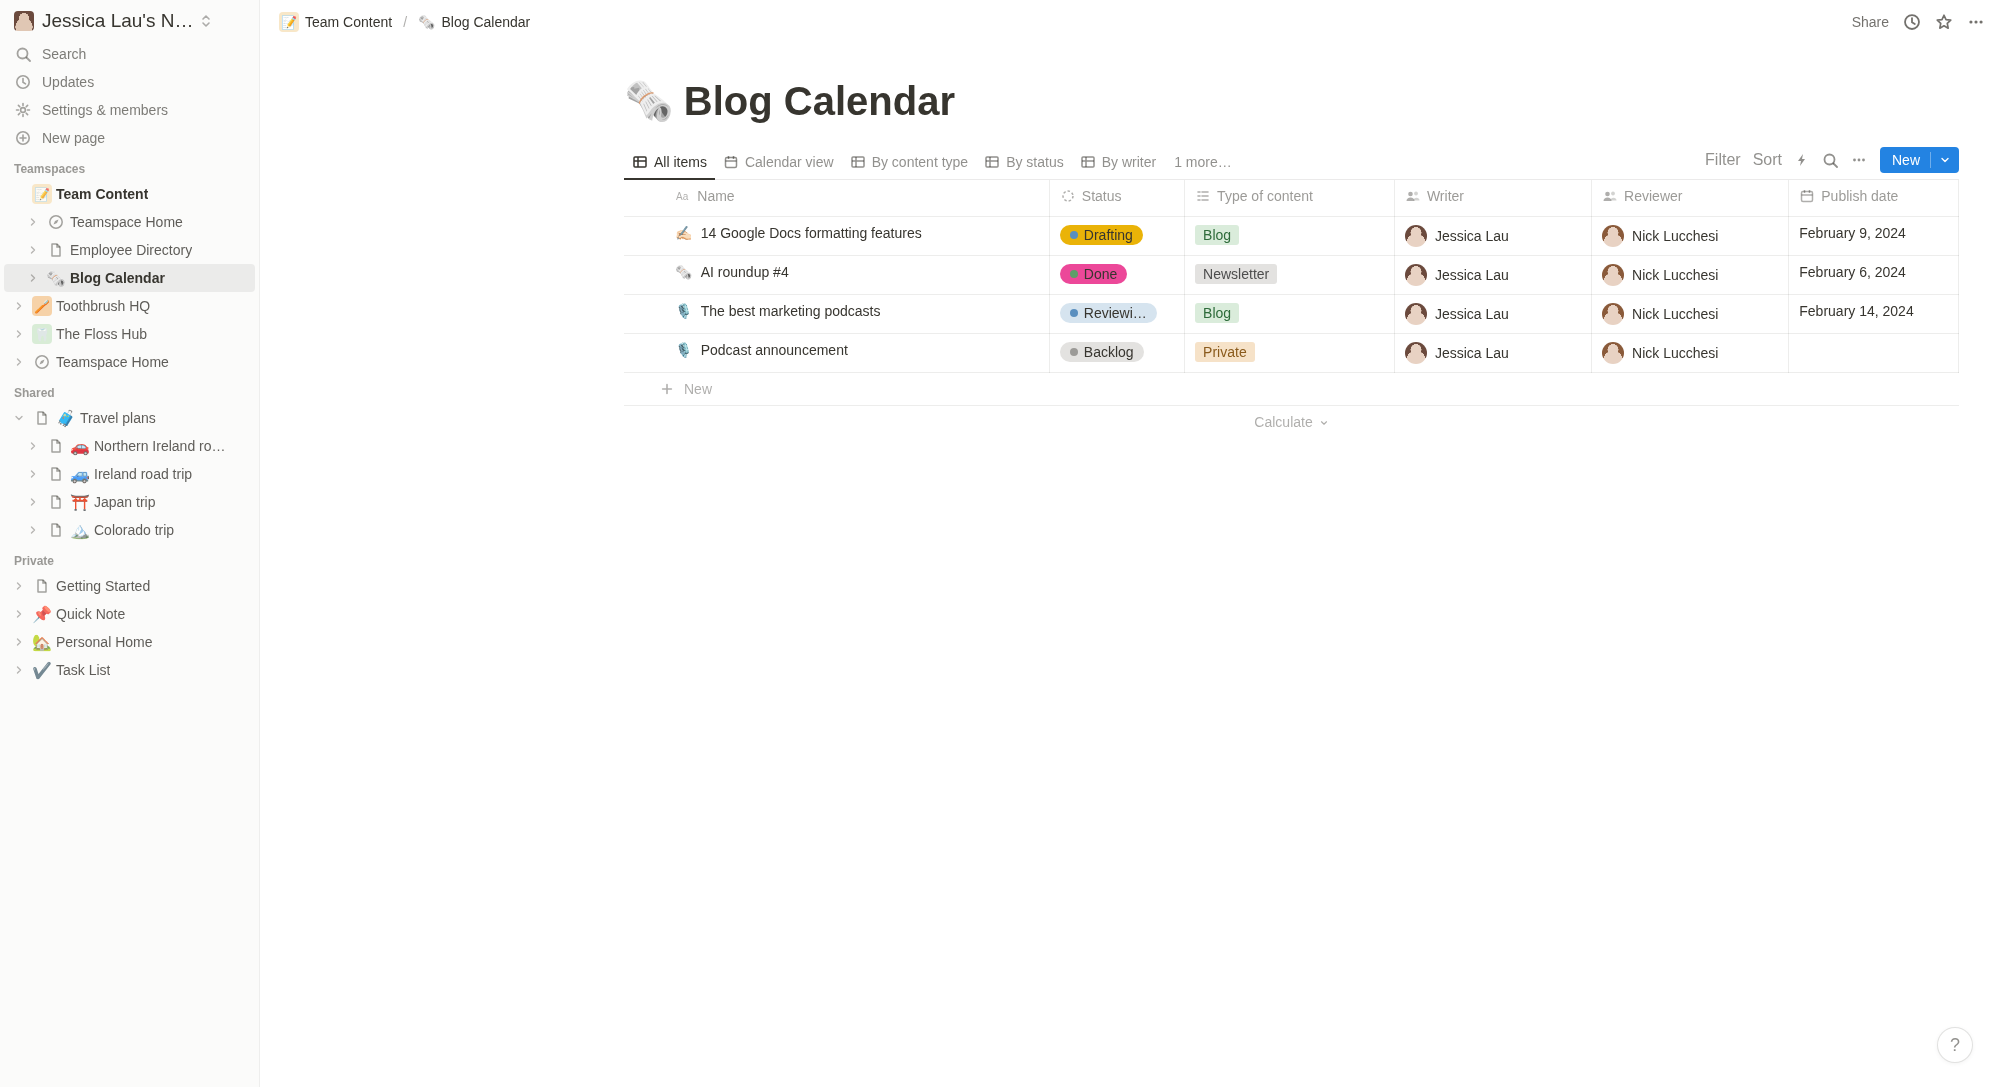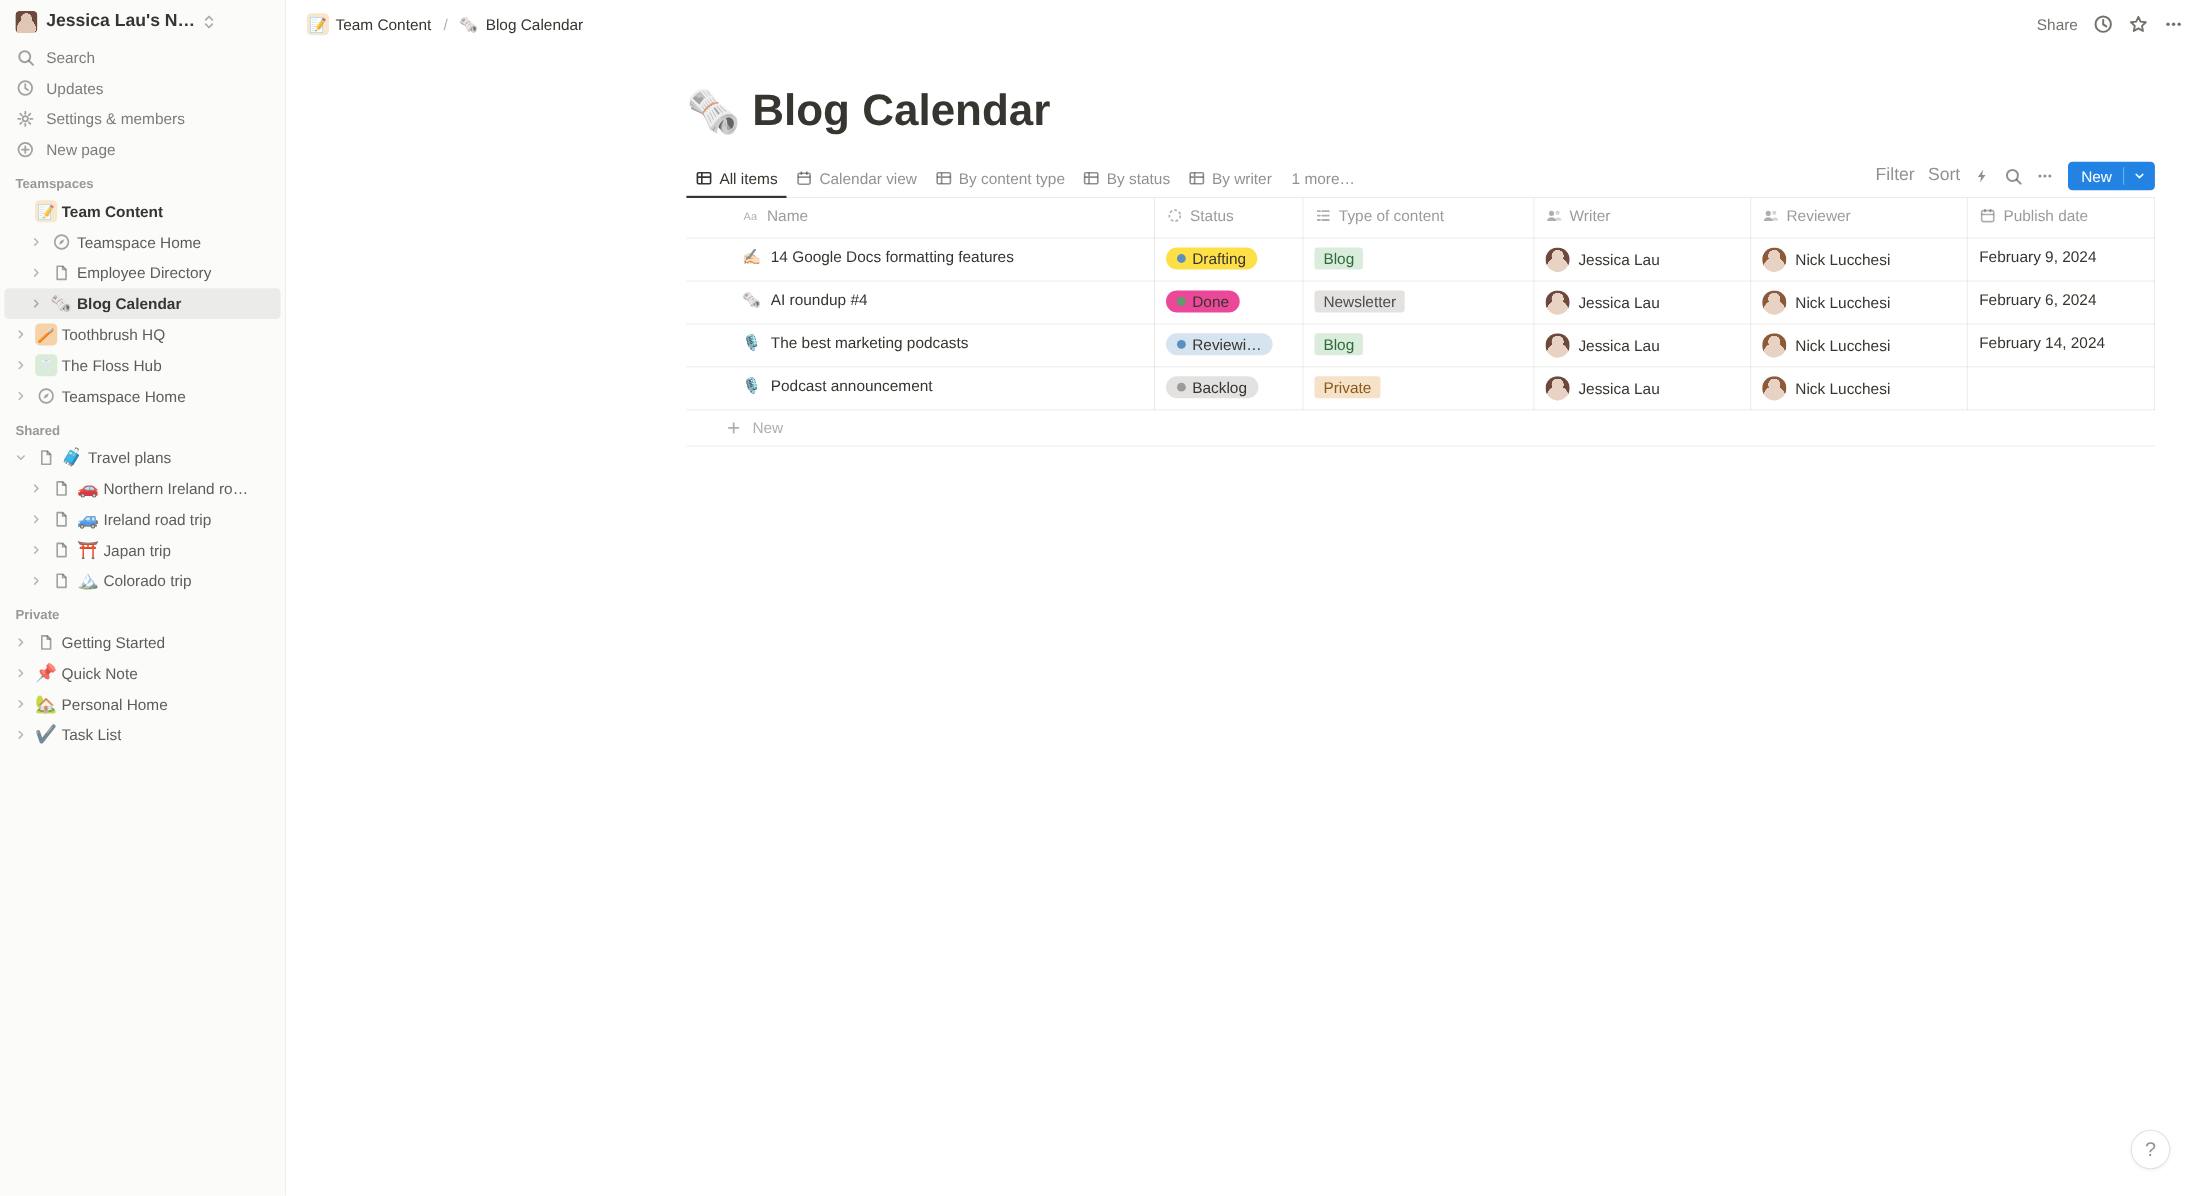--- a/index.html
+++ b/index.html
@@ -31,26 +31,26 @@
       display: flex;
       align-items: center;
       gap: 8px;
       padding: 4px 10px 8px 10px;
       cursor: pointer;
     }
     .ws-switcher .avatar-sm {
       width: 20px; height: 20px; border-radius: 4px;
     }
     .ws-switcher .ws-name {
-      font-weight: 700;
+      font-weight: 400;
       white-space: nowrap;
       overflow: hidden;
       text-overflow: ellipsis;
       max-width: 160px;
-      font-size: 16px;
+      font-size: 19px;
     }
     .ws-switcher .chevrons {
       color: rgba(55,53,47,0.4);
       font-size: 11px;
       line-height: 8px;
     }
     .nav-row {
       display: flex;
       align-items: center;
       gap: 10px;
@@ -743,21 +743,21 @@
         <tbody id="tbody">
             <tr>
     <td style="border-left:none;border-right:none;"></td>
     <td style="border-left:none;">
       <span class="name-cell">
         <span>✍🏻</span>
         <span>14 Google Docs formatting features</span>
       </span>
     </td>
     <td>
-      <span class="status-pill" style="background:#fde047">
+      <span class="status-pill" style="background:#eab308">
         <span class="dot" style="background:#5a8fbf"></span>
         <span>Drafting</span>
       </span>
     </td>
     <td>
       <span class="tag-pill" style="background:#daecdb;color:#2e6b3a">Blog</span>
     </td>
     <td>
       <span class="user-cell">
                   <span class="avatar-circle" style="background:#6b4a3d;background-image:radial-gradient(circle at 50% 35%, #e8d2c3 30%, transparent 31%),radial-gradient(circle at 50% 85%, #e8d2c3 45%, transparent 46%);"></span>
@@ -875,17 +875,23 @@
   </tr>
           </tbody>
       </table>
 
       <div class="add-row">
         <svg width="14" height="14" viewBox="0 0 16 16">
             <use href="#i-plus"></use>
           </svg>
         <span>New</span>
       </div>
+      <div class="calc-row">
+        <span>Calculate</span>
+        <svg width="10" height="10" viewBox="0 0 16 16" style="display:inline-block; vertical-align:middle; margin-left:2px;">
+            <use href="#i-chev-down"></use>
+          </svg>
+      </div>
     </div>
   </div>
 </main>
 
 <div class="help-bubble">?</div>
 
 </body></html>

